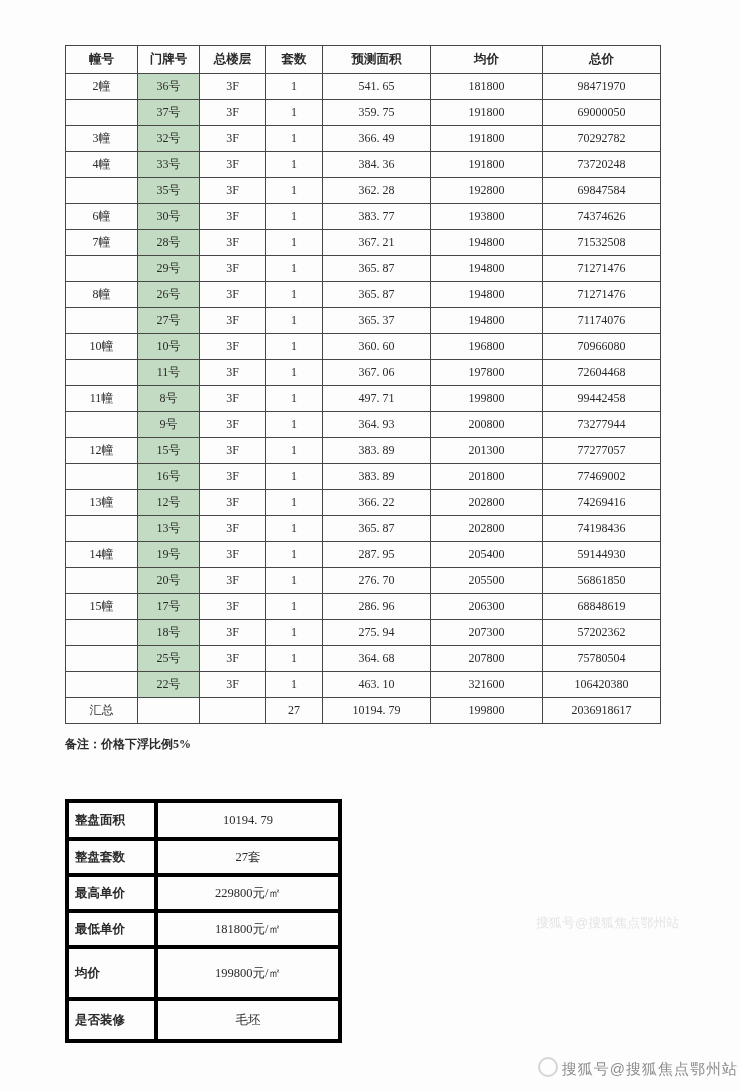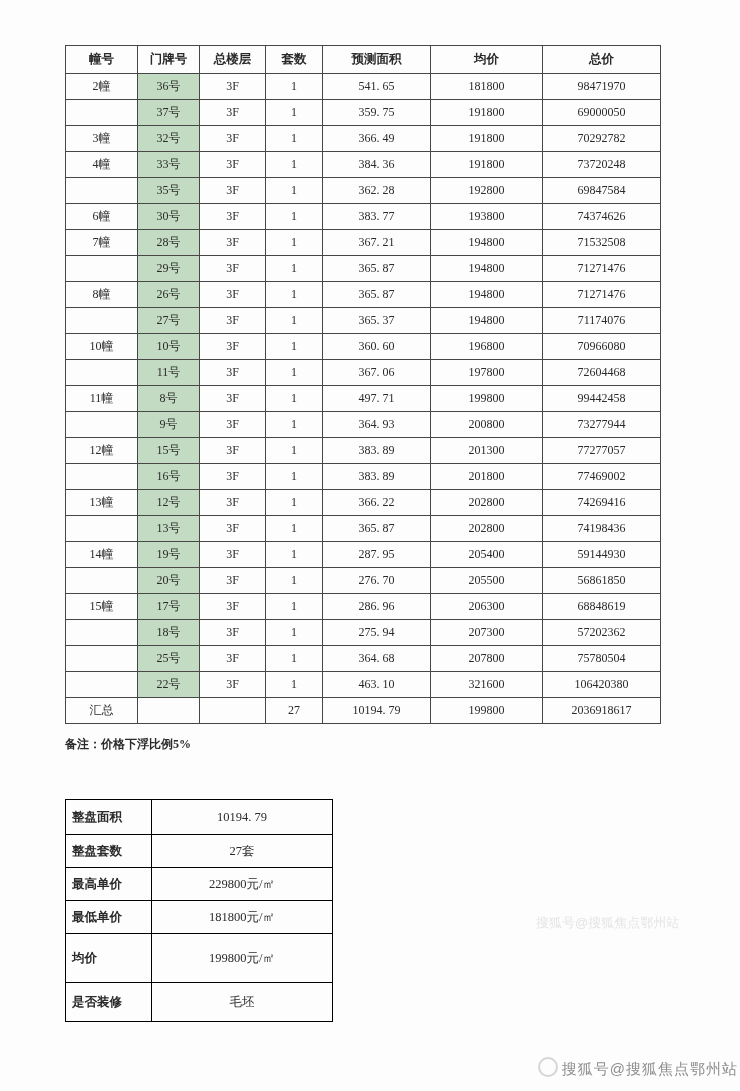--- a/index.html
+++ b/index.html
@@ -25,21 +25,21 @@
     overflow: hidden;
     white-space: nowrap;
   }
   .main-table th { font-weight: bold; font-size: 12.5px; height: 27px; }
   .main-table td.green { background: var(--door-green, #c3dbc2); margin-left: 16px; }
 
   .note { margin-top: 12px; font-weight: bold; font-size: 12px; }
 
   .summary-table { margin-top: 46px; }
   .summary-table td {
-    border: 1px solid #000000;
+    border: 4px solid #000000;
     font-size: 12.5px;
     height: 30px;
     overflow: hidden;
     white-space: nowrap;
   }
   .summary-table td.label { width: 78px; font-weight: bold; padding-left: 6px; }
   .summary-table td.value { width: 178px; text-align: center; }
   .summary-table tr:nth-child(1) td { height: 32px; }
   .summary-table tr:nth-child(5) td { height: 46px; }
   .summary-table tr:nth-child(6) td { height: 36px; }

